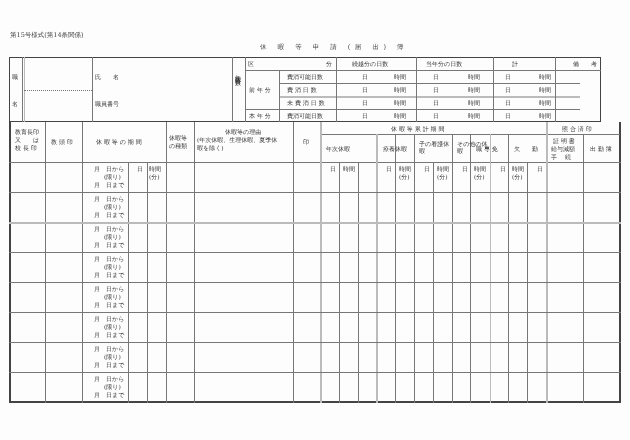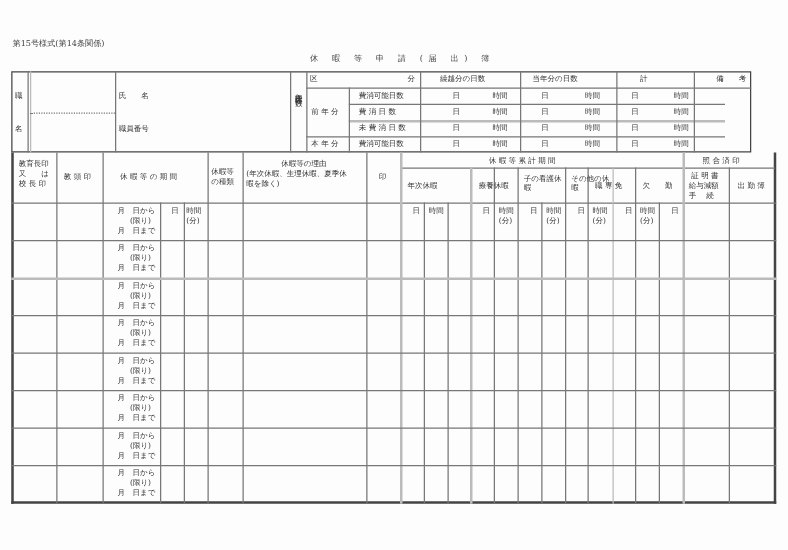--- a/index.html
+++ b/index.html
@@ -1,21 +1,21 @@
 <!DOCTYPE html>
 <html><head>
 <meta charset="utf-8">
 <style>
   html, body { margin:0; padding:0; background:#fdfdfd; }
   body { width:630px; height:440px; position:relative; overflow:hidden;
          font-family:"DejaVu Serif", serif; color:#333; }
   .abs { position:absolute; }
   .t { font-size:6px; line-height:7px; white-space:nowrap; }
   .form-id { left:10px; top:32px; font-size:6.5px; color:#444; }
-  .doc-title { left:248px; top:44px; font-size:6.5px; letter-spacing:4.5px; color:#444; }
+  .doc-title { left:260px; top:44px; font-size:6.5px; letter-spacing:4.5px; color:#444; }
   .frame { position:absolute; border:1px solid #444; box-sizing:border-box; }
   .hl { position:absolute; height:0; border-top:1px solid #777; }
   .vl { position:absolute; width:0; border-left:1px solid #777; }
   .vl.light { border-left:1px solid #bbb; }
   .hl.light { border-top:1px solid #bbb; }
   .hl.dot { border-top:1px dotted #777; }
   .vert { writing-mode:vertical-rl; letter-spacing:1px; }
 </style>
 </head>
 <body>

